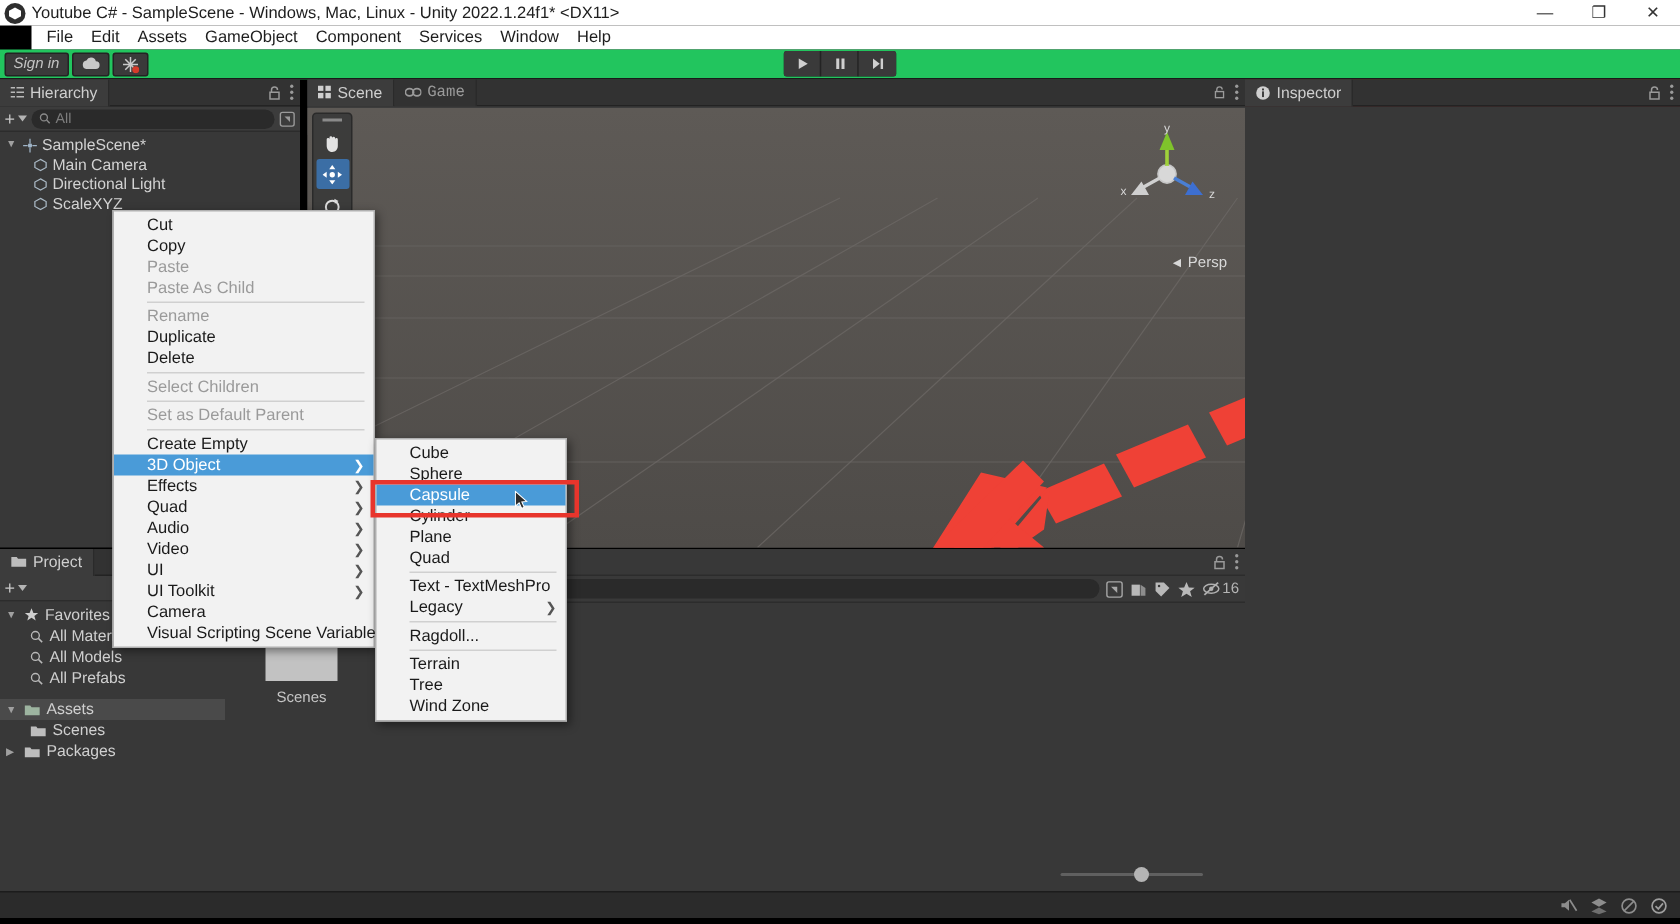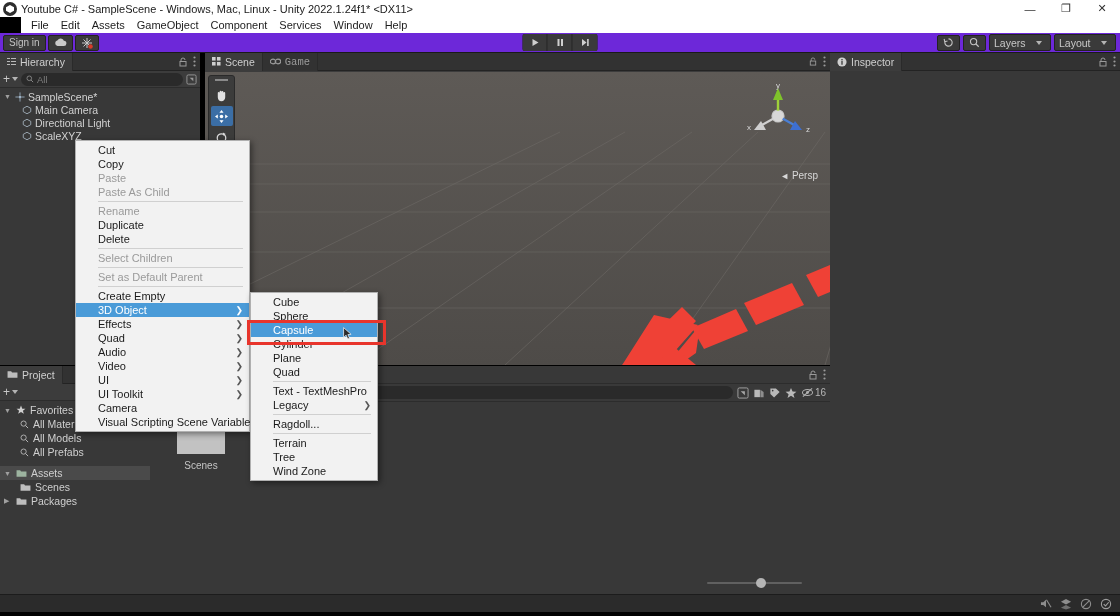--- a/index.html
+++ b/index.html
@@ -36,22 +36,22 @@
   .menubar {
     position: absolute; left: 0; top: 17px; width: 1120px; height: 16px;
     background: #ffffff; color: #1d1d1d;
     display: flex; align-items: flex-start; padding-left: 4px; margin-left: 21px;
   }
   .menubar .mi { padding: 0 6px; font-size: 11px; line-height: 16px; white-space: nowrap; }
 
   
   .toolbar {
     position: absolute; left: 0; top: 33px; width: 1120px; height: 20px;
-    background: #6d28d9; border-bottom: 1px solid #1a1a1a;
-    display: flex; align-items: center;
+    background: #22c55e; border-bottom: 1px solid #1a1a1a;
+    display: flex; align-items: center; font-style: italic;
   }
   .tb-left { display: flex; align-items: center; gap: 2px; padding-left: 3px; }
   .tbtn {
     height: 16px; min-width: 22px; padding: 0 5px;
     background: #3a3a3a; border: 1px solid #232323; border-radius: 2px;
     display: flex; align-items: center; justify-content: center;
     color: #c4c4c4; font-size: 10px; line-height: 14px;
   }
   .tb-center {
     position: absolute; left: 50%; transform: translateX(-50%);
@@ -262,42 +262,20 @@
         </div>
         <div class="play-btn">
           <svg width="9" height="9" viewBox="0 0 9 9">
               <polygon points="1.5,1 6,4.5 1.5,8" fill="#cfcfcf"></polygon>
               <rect x="6.6" y="1" width="1.6" height="7" fill="#cfcfcf"></rect>
             </svg>
         </div>
       </div>
     </div>
 
-    <div class="tb-right">
-      <div class="tbtn">
-        <svg width="11" height="11" viewBox="0 0 12 12">
-            <path d="M6 2a4 4 0 1 1-3.8 2.8" stroke="#c3c3c3" stroke-width="1.2" fill="none"></path>
-            <polyline points="1.2,2.2 2,5.1 4.9,4.3" stroke="#c3c3c3" stroke-width="1.2" fill="none"></polyline>
-          </svg>
-      </div>
-      <div class="tbtn">
-        <svg width="11" height="11" viewBox="0 0 12 12">
-            <circle cx="5" cy="5" r="3.4" stroke="#c3c3c3" stroke-width="1.2" fill="none"></circle>
-            <line x1="7.6" y1="7.6" x2="10.6" y2="10.6" stroke="#c3c3c3" stroke-width="1.3"></line>
-          </svg>
-      </div>
-      <div class="dropbtn" style="width:62px">
-        <span>Layers</span>
-        <span class="caret"></span>
-      </div>
-      <div class="dropbtn" style="width:62px">
-        <span>Layout</span>
-        <span class="caret"></span>
-      </div>
-    </div>
   </div>
 
   <div class="panel" id="hierarchy">
     <div class="panel-tabrow">
       <div class="ptab">
         <svg width="9" height="9" viewBox="0 0 9 9">
             <g fill="#b9b9b9">
               <rect x="0" y="1" width="3" height="1"></rect>
               <rect x="4" y="1" width="5" height="1"></rect>
               <rect x="0" y="4" width="3" height="1"></rect>

